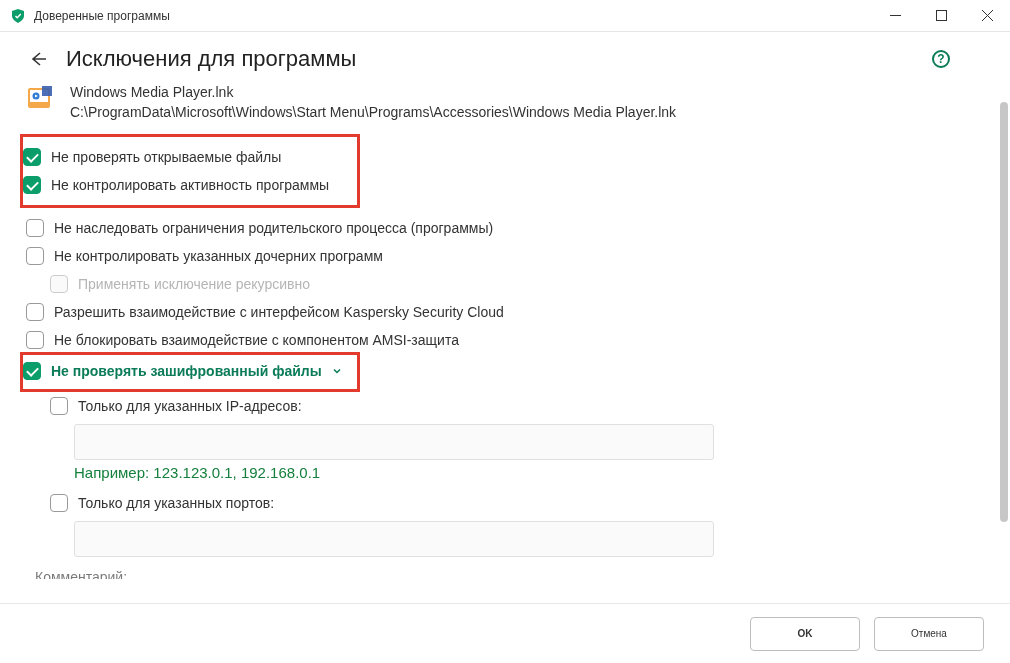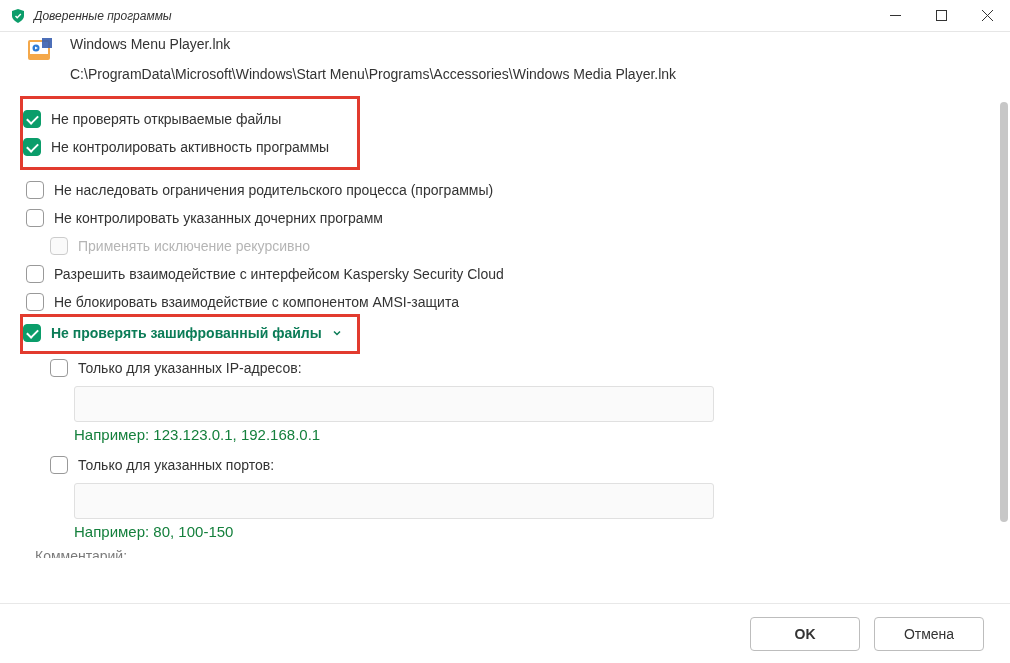--- a/index.html
+++ b/index.html
@@ -1,36 +1,36 @@
 <!DOCTYPE html>
 <html><head>
 <meta charset="utf-8">
 <style>
   * { box-sizing: border-box; margin: 0; padding: 0; font-family: "Segoe UI", Arial, sans-serif; }
   html, body { width: 1010px; height: 663px; overflow: hidden; background: #fff; }
-  .titlebar { height: 32px; display: flex; align-items: center; padding-left: 10px; border-bottom: 1px solid #e6e6e6; font-style: italic; }
+  .titlebar { height: 32px; display: flex; align-items: center; padding-left: 10px; border-bottom: 1px solid #e6e6e6; }
   .titlebar .shield { width: 16px; height: 16px; margin-right: 8px; }
   .titlebar .title { font-size: 12px; color: #333; flex: 1; }
   .winbtns { display: flex; height: 100%; }
   .winbtn { width: 46px; display: flex; align-items: center; justify-content: center; cursor: pointer; }
   .winbtn svg { stroke: #333; stroke-width: 1; fill: none; }
 
   .header-row { display: flex; align-items: center; padding: 14px 26px 8px 26px; }
   .back-arrow { width: 24px; height: 24px; margin-right: 16px; cursor: pointer; display:flex; align-items:center; justify-content:center;}
   .page-title { font-size: 22px; color: #222; font-weight: 400; flex:1;}
   .help-icon { width: 18px; height: 18px; border: 2px solid #0b7c57; border-radius: 50%; color: #0b7c57; font-size: 12px; font-weight: bold; display:flex; align-items:center; justify-content:center; cursor:pointer; margin-right: 20px;}
 
   .content-wrap { position:absolute; top:32px; left:0; right:0; bottom:60px; overflow:hidden;}
   .content { position:absolute; top:0; left:0; right:14px; bottom:0; overflow-y:auto; }
   .scrollbar-fake { position:absolute; right:2px; top:70px; width:8px; height:420px; background:#c7c7c7; border-radius:4px;}
 
   .file-block { display:flex; padding: 4px 26px 14px 26px; }
   .file-icon { width: 28px; height: 28px; margin-right: 16px; }
   .file-name { font-size: 14px; color: #333; }
-  .file-path { font-size: 14px; color: #333; margin-top: 14px;}
+  .file-path { font-size: 14px; color: #333; margin-top: 4px;}
 
   .options { padding: 0 26px; }
   .highlight-box { border: 3px solid #e23b2e; padding: 6px 4px 6px 0; margin-left: -6px; margin-bottom: 6px; width: 340px; }
   .highlight-box2 { border: 3px solid #e23b2e; padding: 2px 6px 4px 0; margin-left: -6px; margin-top: -2px; margin-bottom: 0; width: 340px; }
 
   .opt-row { display:flex; align-items:center; padding: 5px 0; }
   .opt-row.indent1 { padding-left: 24px; }
 
   .checkbox { width: 18px; height: 18px; border: 1.5px solid #999; border-radius: 4px; margin-right: 10px; flex-shrink:0; cursor:pointer; display:flex; align-items:center; justify-content:center; background:#fff;}
   .checkbox.checked { background: #0b9d6a; border-color: #0b9d6a; }
@@ -43,21 +43,21 @@
   .opt-label.link.bold { font-weight: 600; }
   .chevron-down { display:inline-block; margin-left:6px;}
   .chevron-down svg { stroke:#0b7c57; stroke-width:1.5; fill:none;}
 
   .textbox { width: 640px; height: 36px; border: 1px solid #e0e0e0; background:#fafafa; border-radius:3px; margin: 4px 0 4px 48px; padding: 0 8px; font-size:14px;}
   .hint { font-size: 15px; color: #15803d; margin: 0 0 8px 48px;}
 
   .comment-cut { padding: 0 35px; font-size:14px; color:#333; margin-top: 8px;}
 
   .footer { position:absolute; bottom:0; left:0; right:0; height:60px; border-top:1px solid #e8e8e8; display:flex; align-items:center; justify-content:flex-end; padding-right: 26px; gap: 14px;}
-  .btn { min-width: 110px; height: 34px; border:1px solid #bdbdbd; border-radius:4px; background:#fff; font-size:14px; color:#333; cursor:pointer;}
+  .btn { min-width: 110px; height: 34px; border:1px solid #bdbdbd; border-radius:4px; background:#fff; font-size:10px; color:#333; cursor:pointer;}
   .btn.primary { font-weight:600; }
 </style>
 </head>
 <body>
 
 <div class="titlebar">
   <span class="shield">
     <svg viewBox="0 0 16 16">
         <path d="M8 1 L14 3 V8 C14 12 8 15 8 15 C8 15 2 12 2 8 V3 Z" fill="#0b9d6a"></path>
         <path d="M5.5 8 L7.2 9.8 L10.8 6" stroke="#fff" stroke-width="1.4" fill="none"></path>
@@ -80,33 +80,42 @@
           <line x1="0" y1="0" x2="11" y2="11"></line>
           <line x1="11" y1="0" x2="0" y2="11"></line>
         </svg>
       </div>
   </div>
 </div>
 
 <div class="content-wrap">
 <div class="content">
 
+  <div class="header-row">
+    <span class="back-arrow">
+      <svg width="20" height="20" viewBox="0 0 20 20">
+            <path d="M12 4 L5 10 L12 16 M5 10 H18" stroke="#333" stroke-width="1.6" fill="none"></path>
+          </svg>
+    </span>
+    <span class="page-title">Исключения для программы</span>
+    <span class="help-icon">?</span>
+  </div>
 
   <div class="file-block">
     <span class="file-icon">
       <svg viewBox="0 0 28 28">
             <rect x="2" y="4" width="22" height="20" rx="2" fill="#f4a84a"></rect>
             <rect x="4" y="6" width="18" height="12" fill="#fff"></rect>
             <circle cx="10" cy="12" r="3.5" fill="#2e7bd6"></circle>
             <path d="M9 10.5 L12 12 L9 13.5 Z" fill="#fff"></path>
             <rect x="16" y="2" width="10" height="10" fill="#3a5fb0" opacity="0.9"></rect>
           </svg>
     </span>
     <div>
-      <div class="file-name">Windows Menu Player.lnk</div>
+      <div class="file-name">Windows Media Player.lnk</div>
       <div class="file-path">C:\ProgramData\Microsoft\Windows\Start Menu\Programs\Accessories\Windows Media Player.lnk</div>
     </div>
   </div>
 
   <div class="options">
 
     <div class="highlight-box">
       <div class="opt-row">
         <span class="checkbox checked"></span>
         <span class="opt-label">Не проверять открываемые файлы</span>
@@ -159,21 +168,20 @@
       <span class="opt-label">Только для указанных IP-адресов:</span>
     </div>
     <input class="textbox" style="">
     <div class="hint">Например: 123.123.0.1, 192.168.0.1</div>
 
     <div class="opt-row indent1">
       <span class="checkbox"></span>
       <span class="opt-label">Только для указанных портов:</span>
     </div>
     <input class="textbox" style="">
-    <div class="hint">Например: 80, 100-150</div>
 
   </div>
 
   <div class="comment-cut" style="opacity:0.65; overflow:hidden; height:10px;">Комментарий:</div>
 
 </div>
 <div class="scrollbar-fake"></div>
 </div>
 
 <div class="footer">

